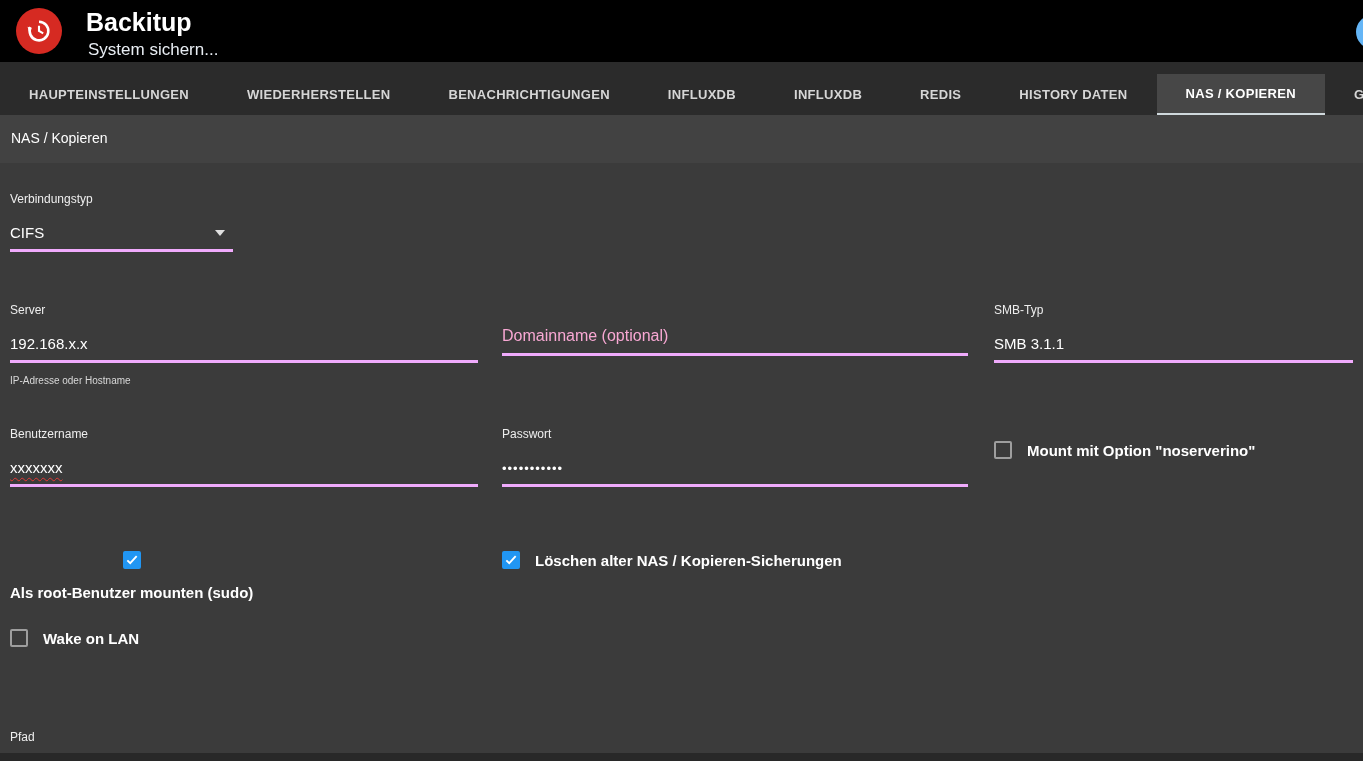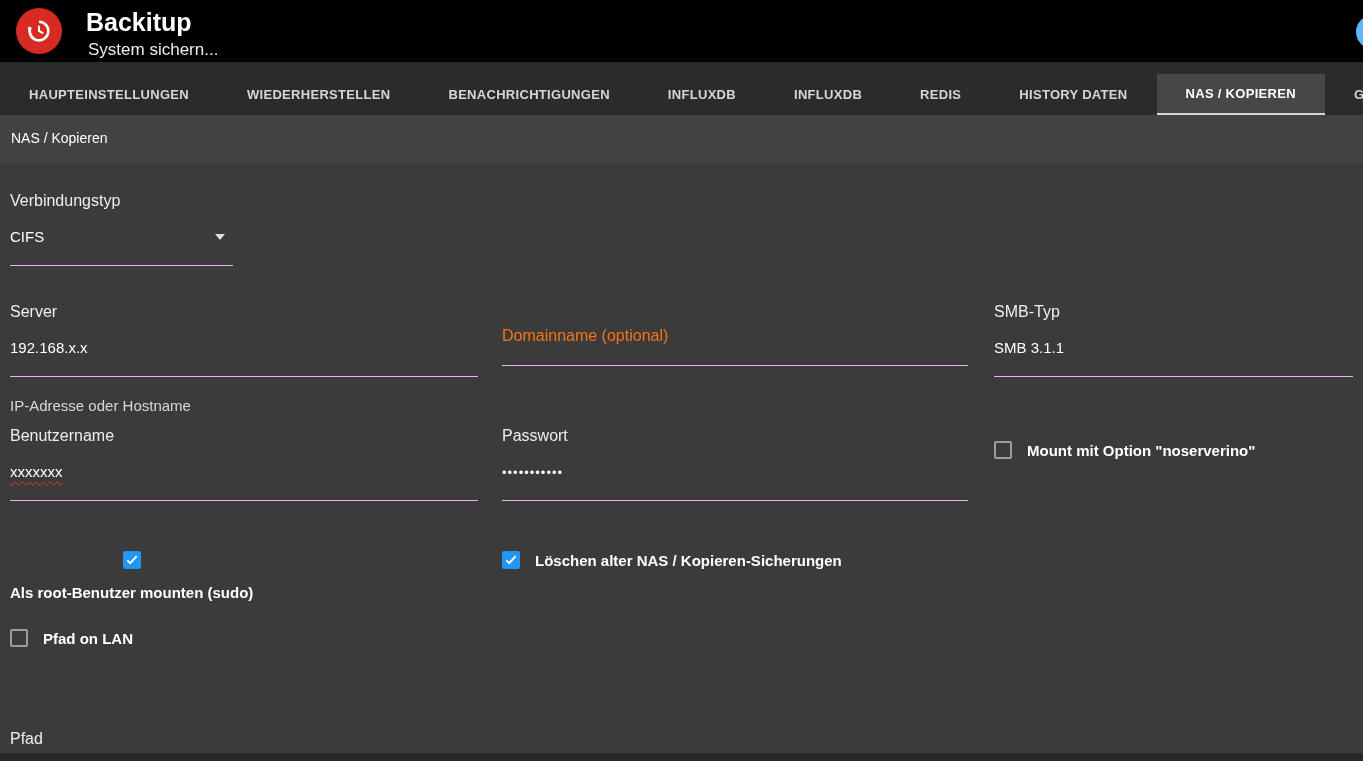--- a/index.html
+++ b/index.html
@@ -20,25 +20,25 @@
   .tab { display:flex; align-items:center; padding:16px 29px; font-size:13px; font-weight:700;
          letter-spacing:.3px; color:#d6d6d6; cursor:pointer; white-space:nowrap;margin-top:12px; }
   .tab.active { background:#474747; color:#ffffff; border-bottom:2px solid #cfd8dc; }
 
   
   .section-bar { position:absolute; top:115px; left:0; right:0; height:48px; background:#424242; }
   .section-title { position:absolute; left:11px; top:15px; font-size:14px; color:#ffffff; }
 
   
   .field { position:absolute; }
-  .flabel { font-size:16px; color:#eeeeee; margin-bottom:18px; }
-  .fvalue { position:relative; font-size:15px; color:#ffffff; padding-bottom:20px;
-            border-bottom:1px solid #f0abfc; min-height:26px; }
-  .fvalue.placeholder { color:#f97316; font-size:16px; }
-  .helper { font-size:15px; color:#d8d8d8; margin-top:20px; }
+  .flabel { font-size:12px; color:#eeeeee; margin-bottom:18px; }
+  .fvalue { position:relative; font-size:15px; color:#ffffff; padding-bottom:8px;
+            border-bottom:3px solid #f0abfc; min-height:26px; }
+  .fvalue.placeholder { color:#f9a8d4; font-size:16px; }
+  .helper { font-size:10px; color:#d8d8d8; margin-top:12px; }
   .arrow { position:absolute; right:8px; top:6px; width:0; height:0;
            border-left:5px solid transparent; border-right:5px solid transparent;
            border-top:6px solid #e0e0e0; }
   .spell { text-decoration: underline wavy #e53935 1px; text-underline-offset:4px; }
 
   
   .chk { position:absolute; display:flex; align-items:center; gap:15px; cursor:pointer; }
   .box { width:18px; height:18px; border:2px solid #9e9e9e; border-radius:2px; flex:0 0 18px;
          display:flex; align-items:center; justify-content:center; background:transparent; }
   .chk.checked .box { background:#2196f3; border-color:#2196f3; }
@@ -152,21 +152,21 @@
         <svg viewBox="0 0 24 24" width="14" height="14">
           <path d="M4 12.5l5 5 11-12" stroke="#ffffff" stroke-width="3.2" fill="none"></path>
         </svg>
       </span>
     <span class="clbl">Löschen alter NAS / Kopieren-Sicherungen</span>
   </div>
 
 
   <div class="chk" style="left:10px; top:629px;">
     <span class="box"></span>
-    <span class="clbl">Pfad on LAN</span>
+    <span class="clbl">Wake on LAN</span>
   </div>
 
   <div class="field" style="left:10px; top:730px; width:1343px;">
     <div class="flabel">Pfad</div>
     <div class="fvalue"><span>Backup/optional</span></div>
   </div>
 
   <div class="footer-strip"></div>
 
 </div>

